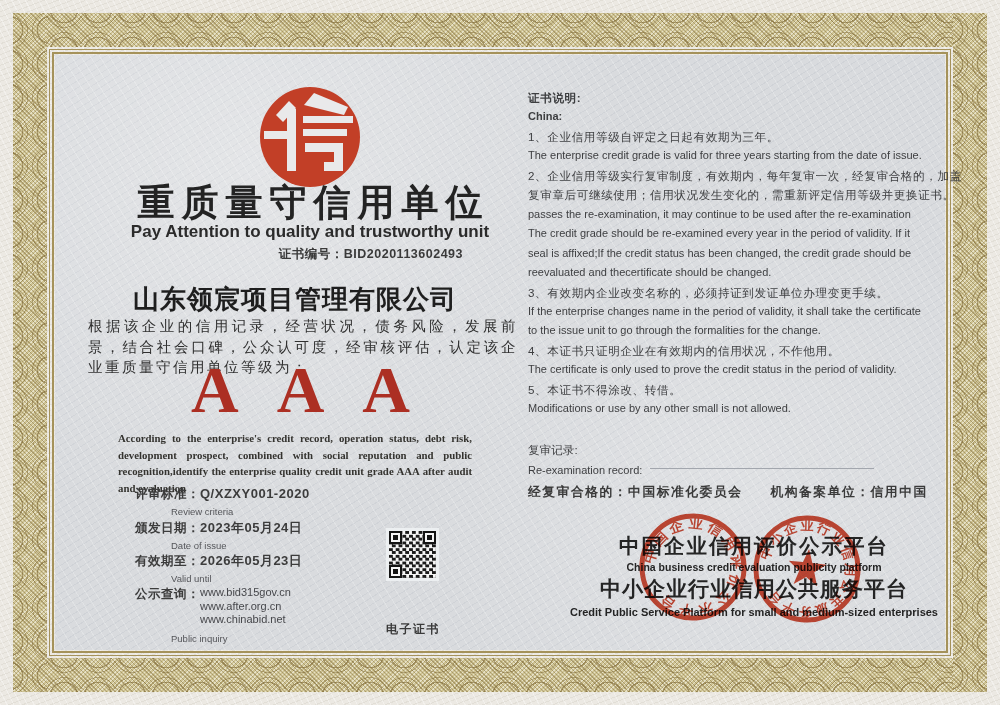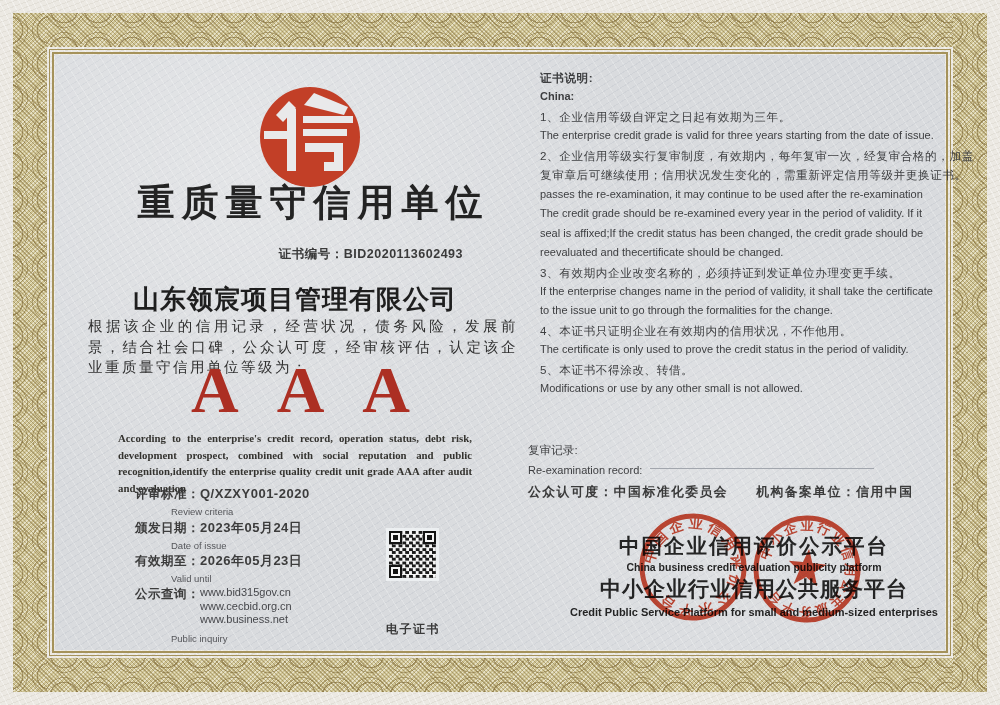--- a/index.html
+++ b/index.html
@@ -59,21 +59,21 @@
   .f4 .row{display:flex;}
   .f4 .urls{font-size:11px;font-weight:400;line-height:13.5px;color:#46474b;}
   .qr{position:absolute;left:389px;top:531px;width:47px;height:47px;background:
       repeating-conic-gradient(#1b1b1b 0% 25%, #f6f6f6 0% 50%) 0 0/6.7px 6.7px;
       outline:3px solid #eceff1;}
   .qr .f{position:absolute;width:13px;height:13px;border:2.5px solid #141414;background:#f6f6f6;box-sizing:border-box;}
   .qr .f::after{content:"";position:absolute;inset:2px;background:#141414;}
   .qr .f.tl{left:0;top:0;} .qr .f.tr{right:0;top:0;} .qr .f.bl{left:0;bottom:0;}
   .qr-label{left:384px;top:621px;width:58px;font-size:12px;letter-spacing:1.5px;color:#3a3a3a;font-weight:600;text-align:center;}
   
-  .notes{left:528px;top:68px;width:428px;color:#3d3e40;margin-left:12px;}
+  .notes{left:528px;top:88px;width:428px;color:#3d3e40;}
   .notes .line{line-height:19.45px;white-space:nowrap;}
   .notes .zh{font-size:11.6px;letter-spacing:.6px;}
   .notes .en{font-size:11px;}
   .notes .head{font-weight:600;}
   .reexam{left:528px;top:440px;width:346px;color:#3d3e40;}
   .reexam .l1{font-size:11.6px;line-height:19px;}
   .reexam .l2{font-size:11px;display:flex;align-items:center;margin-top:5px;}
   .reexam .fill{flex:1;border-bottom:1px solid #a2a6ad;margin:0 0 3px 8px;}
   .filing{left:528px;top:484px;width:428px;font-size:12.8px;font-weight:700;letter-spacing:1.5px;color:#3a3a3a;display:flex;gap:28px;white-space:nowrap;}
   .platform{left:553px;top:532px;width:402px;text-align:center;color:#242424;}
@@ -110,20 +110,21 @@
       <rect x="31" y="26" width="9" height="62"></rect>
       <rect x="8" y="48" width="24" height="8"></rect>
       <polygon points="48,22 58,10 92,24 88,32"></polygon>
       <rect x="47" y="33" width="50" height="7"></rect>
       <rect x="47" y="46" width="44" height="7"></rect>
       <path d="M49 60 h38 v28 h-19 v-9 h10 v-10 H49 z"></path>
     </g>
   </svg>
 
   <div class="abs ctr title">重质量守信用单位</div>
+  <div class="abs ctr subtitle">Pay Attention to quality and trustworthy unit</div>
   <div class="abs certno">
     <span>证书编号：</span><span>BID2020113602493</span>
   </div>
 
   <div class="abs ctr company">山东领宸项目管理有限公司</div>
   <div class="abs stmt-zh">根据该企业的信用记录，经营状况，债务风险，发展前景，结合社会口碑，公众认可度，经审核评估，认定该企业重质量守信用单位等级为：</div>
   <div class="abs ctr grade">AAA</div>
   <div class="abs stmt-en">According to the enterprise's credit record, operation status, debt risk, development prospect, combined with social reputation and public recognition,identify the enterprise quality credit unit grade AAA after audit and evaluation</div>
 
   <div class="field f1">
@@ -136,22 +137,22 @@
   </div>
   <div class="field f3">
     <div class="lv"><span>有效期至：</span><span class="val">2026年05月23日</span></div>
     <div class="sub">Valid until</div>
   </div>
   <div class="field f4">
     <div class="row">
       <div class="lv">公示查询：</div>
       <div class="urls">
         <div>www.bid315gov.cn</div>
-        <div>www.cecbid.org.cn</div>
-        <div>www.business.net</div>
+        <div>www.after.org.cn</div>
+        <div>www.chinabid.net</div>
       </div>
     </div>
     <div class="sub" style="margin-top:6px">Public inquiry</div>
   </div>
 
   <div class="qr">
     <div class="f tl"></div>
     <div class="f tr"></div>
     <div class="f bl"></div>
   </div>
@@ -179,21 +180,21 @@
 
   <div class="abs reexam">
     <div class="l1">复审记录:</div>
     <div class="l2">
       <span>Re-examination record:</span>
       <span class="fill"></span>
     </div>
   </div>
 
   <div class="abs filing">
-    <span><span>公众认可度：</span><span>中国标准化委员会</span></span>
+    <span><span>经复审合格的：</span><span>中国标准化委员会</span></span>
     <span><span>机构备案单位：</span><span>信用中国</span></span>
   </div>
 
   <div class="abs platform">
     <div class="z1">中国企业信用评价公示平台</div>
     <div class="e1">China business credit evaluation publicity platform</div>
     <div class="z2">中小企业行业信用公共服务平台</div>
     <div class="e2">Credit Public Service Platform for small and medium-sized enterprises</div>
   </div>
 

